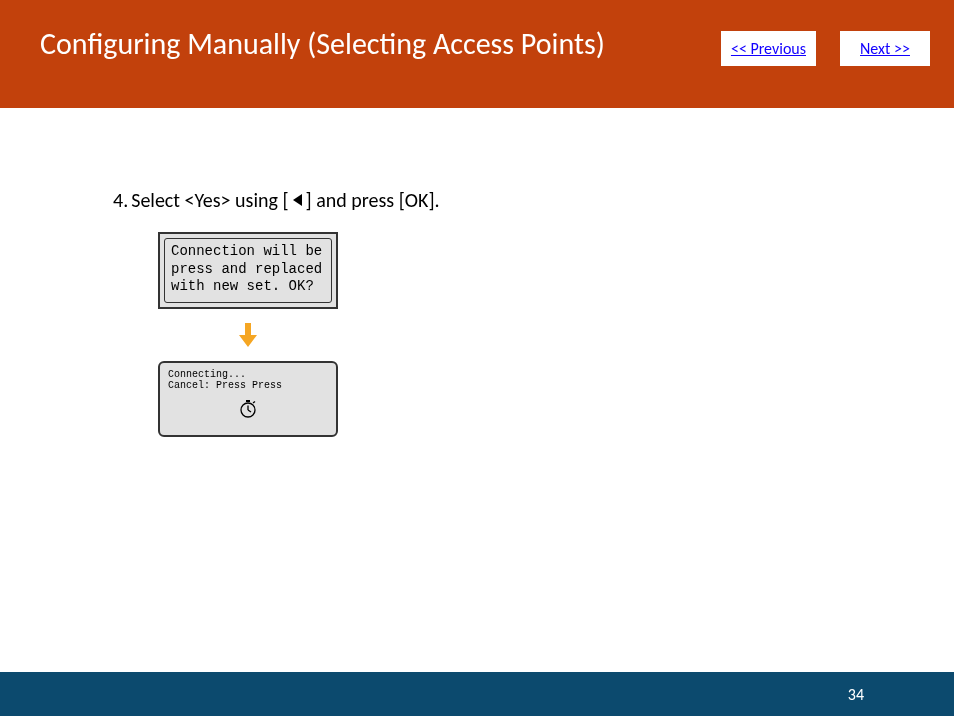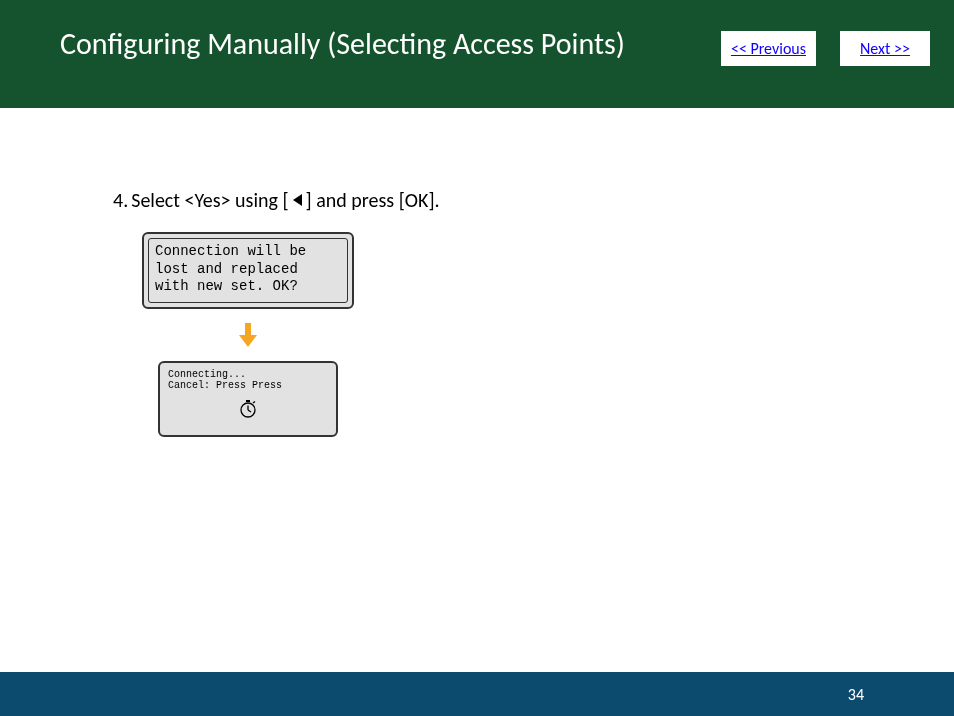--- a/index.html
+++ b/index.html
@@ -4,25 +4,25 @@
   <style>
     * { box-sizing: border-box; margin: 0; padding: 0; }
     body {
       width: 954px;
       height: 716px;
       font-family: Calibri, Arial, sans-serif;
       background: #fff;
       position: relative;
     }
     .header {
-      background: #14532d;
+      background: #c2410c;
       height: 108px;
       display: flex;
       align-items: flex-start;
-      padding: 25px 24px 0 60px;
+      padding: 25px 24px 0 40px;
     }
     .page-title {
       color: #fff;
       font-size: 30px;
       font-weight: 300;
       flex: 1;
     }
     .nav-btns {
       display: flex;
       gap: 24px;
@@ -60,23 +60,23 @@
       margin: 0 1px;
     }
     .screens {
       margin: 20px 0 0 45px;
       display: flex;
       flex-direction: column;
       align-items: center;
       width: 180px;
     }
     .screen {
-      width: 212px;
+      width: 180px;
       border: 2px solid #333;
-      border-radius: 6px;
+      border-radius: 0;
       background: #e2e2e2;
       font-family: "Courier New", monospace;
       font-size: 14px;
       padding: 4px;
     }
     .screen-inner {
       border: 1px solid #333;
       border-radius: 3px;
       padding: 4px 6px 6px 6px;
     }
@@ -146,21 +146,21 @@
     <span>Select &lt;Yes&gt; using [</span>
       <span class="tri-left"></span>
       <span>] and press [OK].</span>
   </div>
 
   <div class="screens">
     <div class="screen">
       <div class="screen-inner">
         <div class="msg">
           <div>Connection will be</div>
-          <div>lost and replaced</div>
+          <div>press and replaced</div>
           <div>with new set. OK?</div>
         </div>
       </div>
     </div>
 
     <div class="arrow-down">
       <svg width="18" height="24" viewBox="0 0 18 24">
         <path d="M6 0 H12 V12 H18 L9 24 L0 12 H6 Z" fill="#f5a623"></path>
       </svg>
     </div>

